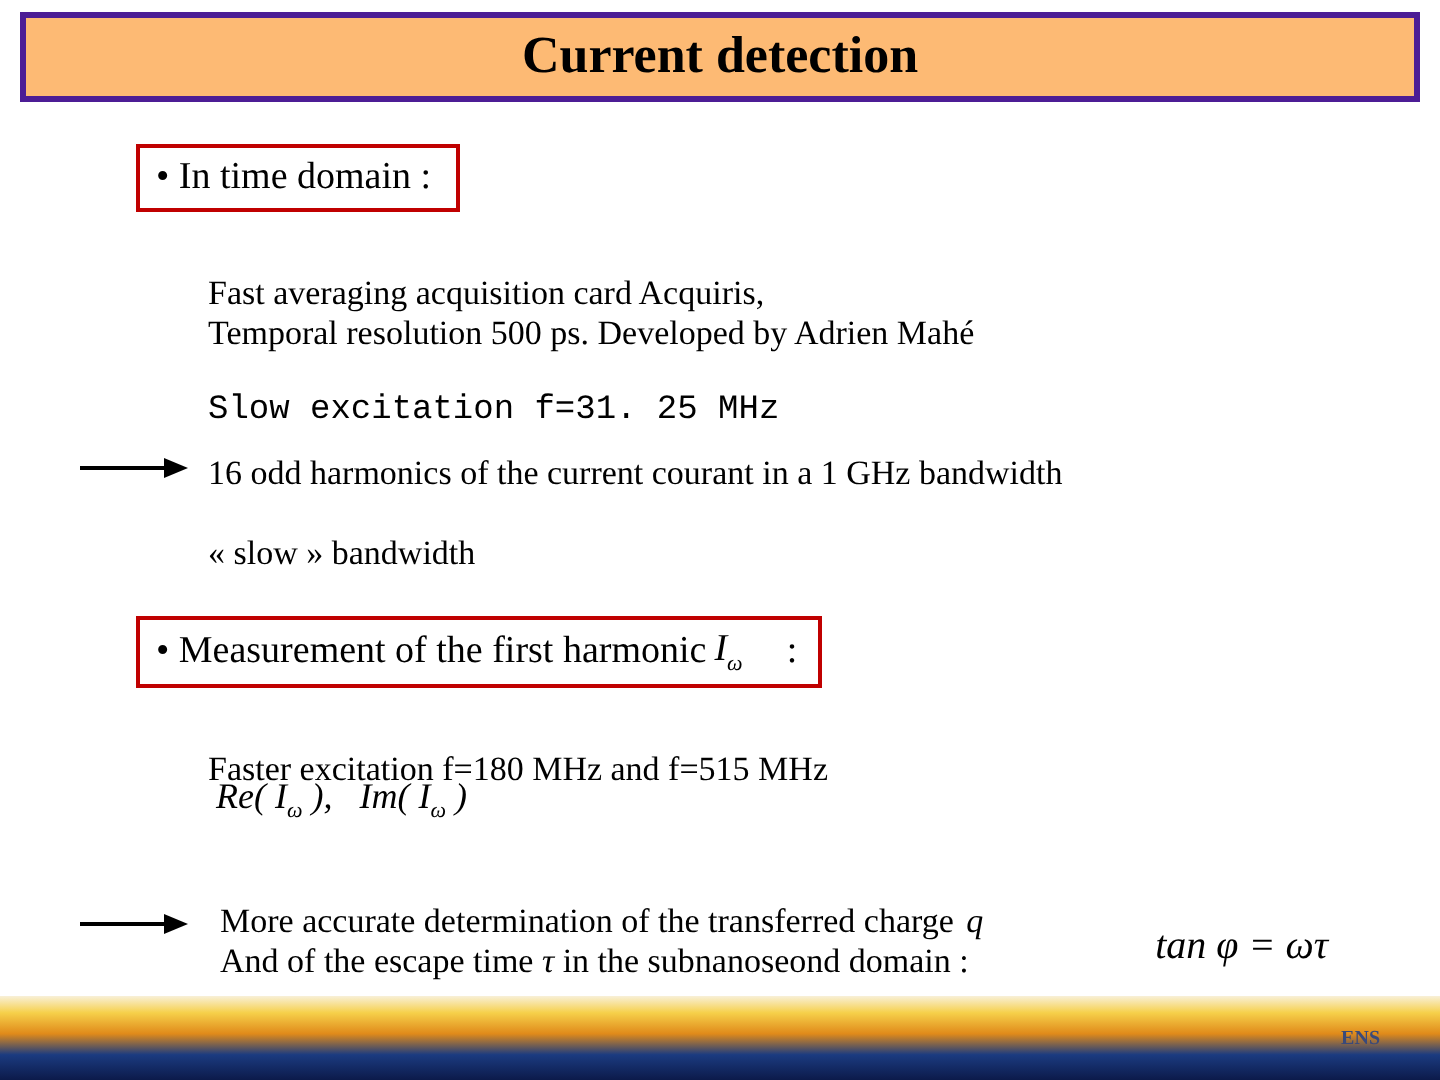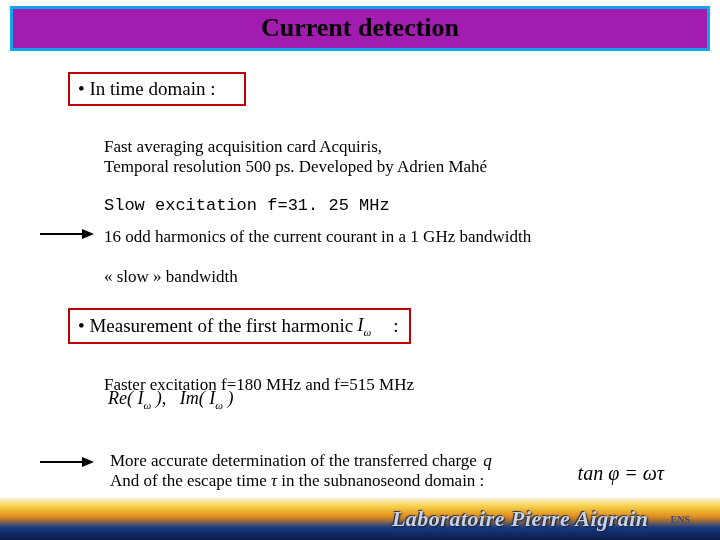--- a/index.html
+++ b/index.html
@@ -9,33 +9,33 @@
     height: 540px;
     font-family: "Times New Roman", Times, serif;
     font-size: 16px;
     color: #000;
     background: #fff;
     position: relative;
     overflow: hidden;
   }
   .title-box {
     margin: 6px 10px 0 10px;
-    border: 3px solid #0ea5e9;
-    background: #a21caf;
+    border: 3px solid #4c1d95;
+    background: #fdba74;
     text-align: center;
     padding: 4px 0 5px 0;
     font-size: 26px;
     font-weight: bold;
   }
   .bullet1 {
     position: absolute;
     left: 68px;
     top: 72px;
     border: 2px solid #c00000;
-    padding: 4px 28px 4px 8px;
+    padding: 4px 12px 4px 8px;
     font-size: 19px;
   }
   .indent {
     position: absolute;
     left: 104px;
     font-size: 17px;
     line-height: 1.25;
   }
   .l1 { top: 136px; }
   .l2 { top: 156px; }
@@ -176,15 +176,14 @@
   <span>And of the escape time </span>
   <span class="mathvar">τ</span>
   <span> in the subnanoseond domain : </span>
 </div>
 
 <div class="tan-eq">
   <span>tan&nbsp;φ&nbsp;=&nbsp;ωτ</span>
 </div>
 
 <div class="footer-band">
-  <span class="lab-text">Laboratoire Pierre Aigrain</span>
   <span class="ens-badge">ENS</span>
 </div>
 
 </body></html>

